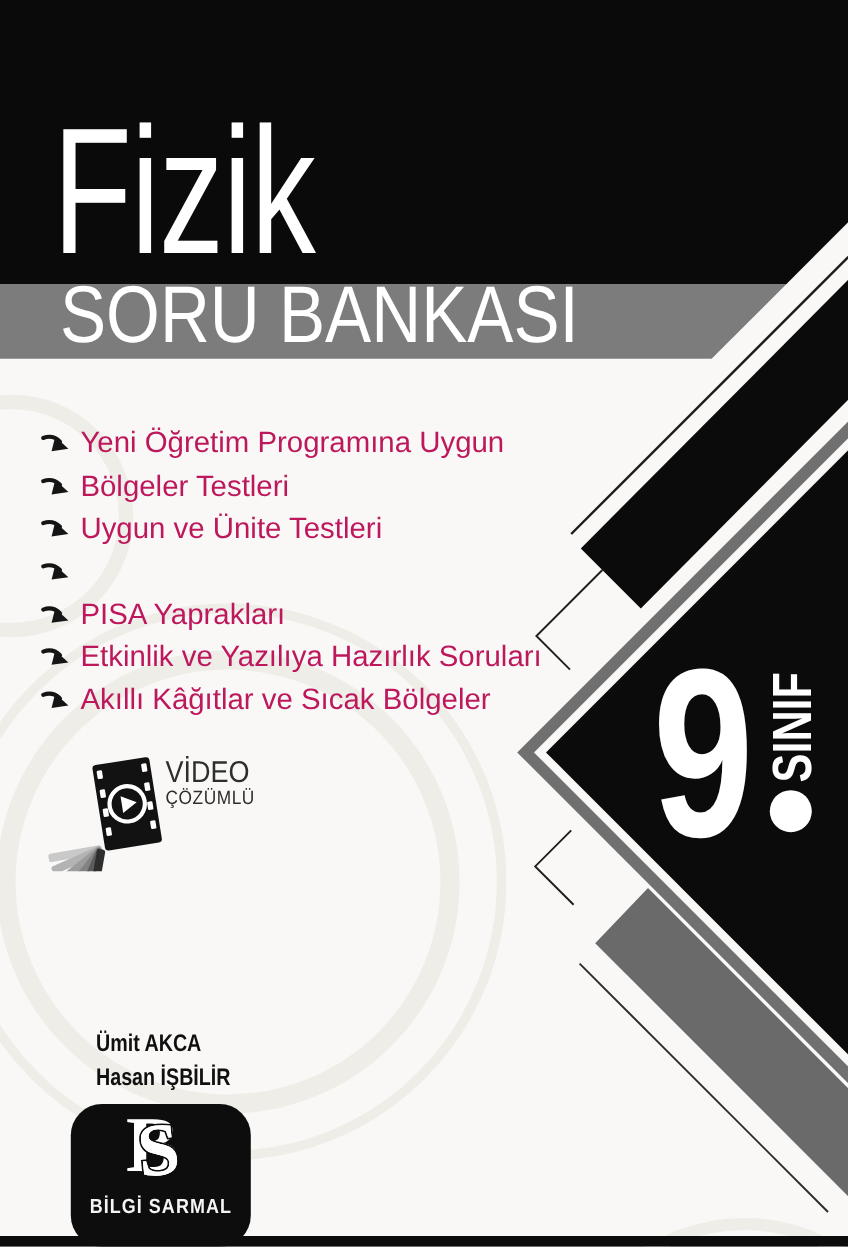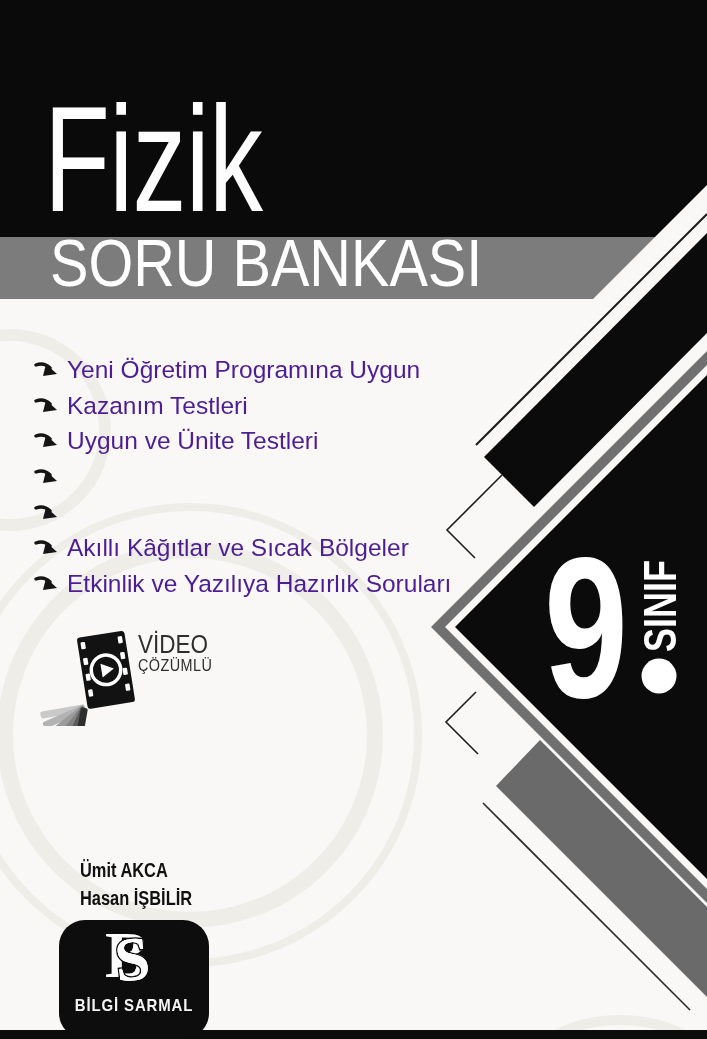--- a/index.html
+++ b/index.html
@@ -17,21 +17,21 @@
     white-space:nowrap;
   }
   .subtitle{
     left:50px;top:229px;font-size:67px;line-height:1;color:#ffffff;
     font-weight:400;transform:scaleX(0.86);transform-origin:left top;white-space:nowrap;
   }
   
   .features{left:34px;top:352px;list-style:none;margin:0;padding:0;}
   .features li{
     display:flex;align-items:center;height:35.7px;
-    font-size:24.5px;color:#4c1d95;white-space:nowrap;
+    font-size:24.5px;color:#be185d;white-space:nowrap;
   }
   .features li .arrow{flex:0 0 auto;width:26px;height:24px;margin-right:7px;}
   
   .video-icon{left:38px;top:624px;width:102px;height:102px;}
   .video-line1{
     left:138px;top:632px;font-size:25px;color:#2e2e2e;line-height:1;
     transform:scaleX(0.9);transform-origin:left top;white-space:nowrap;
   }
   .video-line2{
     left:138px;top:658px;font-size:16px;color:#2e2e2e;line-height:1;
@@ -118,54 +118,55 @@
           <path d="M2,7 Q10,4 16,10" fill="none" stroke="#151515" stroke-width="3.4" stroke-linecap="round"></path>
           <polygon points="12,6 23,16 9,18" fill="#151515"></polygon>
         </svg>
       <span>Yeni Öğretim Programına Uygun</span>
     </li>
     <li>
       <svg class="arrow" viewBox="0 0 26 24">
           <path d="M2,7 Q10,4 16,10" fill="none" stroke="#151515" stroke-width="3.4" stroke-linecap="round"></path>
           <polygon points="12,6 23,16 9,18" fill="#151515"></polygon>
         </svg>
-      <span>Kazanım Testleri</span>
+      <span>Bölgeler Testleri</span>
     </li>
     <li>
       <svg class="arrow" viewBox="0 0 26 24">
           <path d="M2,7 Q10,4 16,10" fill="none" stroke="#151515" stroke-width="3.4" stroke-linecap="round"></path>
           <polygon points="12,6 23,16 9,18" fill="#151515"></polygon>
         </svg>
       <span>Uygun ve Ünite Testleri</span>
     </li>
     <li>
       <svg class="arrow" viewBox="0 0 26 24">
           <path d="M2,7 Q10,4 16,10" fill="none" stroke="#151515" stroke-width="3.4" stroke-linecap="round"></path>
           <polygon points="12,6 23,16 9,18" fill="#151515"></polygon>
         </svg>
     </li>
     <li>
       <svg class="arrow" viewBox="0 0 26 24">
           <path d="M2,7 Q10,4 16,10" fill="none" stroke="#151515" stroke-width="3.4" stroke-linecap="round"></path>
           <polygon points="12,6 23,16 9,18" fill="#151515"></polygon>
         </svg>
+      <span>PISA Yaprakları</span>
+    </li>
+    <li>
+      <svg class="arrow" viewBox="0 0 26 24">
+          <path d="M2,7 Q10,4 16,10" fill="none" stroke="#151515" stroke-width="3.4" stroke-linecap="round"></path>
+          <polygon points="12,6 23,16 9,18" fill="#151515"></polygon>
+        </svg>
+      <span>Etkinlik ve Yazılıya Hazırlık Soruları</span>
     </li>
     <li>
       <svg class="arrow" viewBox="0 0 26 24">
           <path d="M2,7 Q10,4 16,10" fill="none" stroke="#151515" stroke-width="3.4" stroke-linecap="round"></path>
           <polygon points="12,6 23,16 9,18" fill="#151515"></polygon>
         </svg>
       <span>Akıllı Kâğıtlar ve Sıcak Bölgeler</span>
-    </li>
-    <li>
-      <svg class="arrow" viewBox="0 0 26 24">
-          <path d="M2,7 Q10,4 16,10" fill="none" stroke="#151515" stroke-width="3.4" stroke-linecap="round"></path>
-          <polygon points="12,6 23,16 9,18" fill="#151515"></polygon>
-        </svg>
-      <span>Etkinlik ve Yazılıya Hazırlık Soruları</span>
     </li>
   </ul>
 
   <svg class="abs video-icon" viewBox="0 0 102 102">
     <g>
       <rect x="2" y="80" width="45" height="7" rx="2" fill="#c9c9c9" transform="rotate(-10 47 84)"></rect>
       <rect x="2" y="80" width="45" height="7" rx="2" fill="#b3b3b3" transform="rotate(-24 47 84)"></rect>
       <rect x="2" y="80" width="45" height="7" rx="2" fill="#9c9c9c" transform="rotate(-38 47 84)"></rect>
       <rect x="2" y="80" width="45" height="7" rx="2" fill="#828282" transform="rotate(-52 47 84)"></rect>
       <rect x="2" y="80" width="45" height="7" rx="2" fill="#5c5c5c" transform="rotate(-66 47 84)"></rect>

